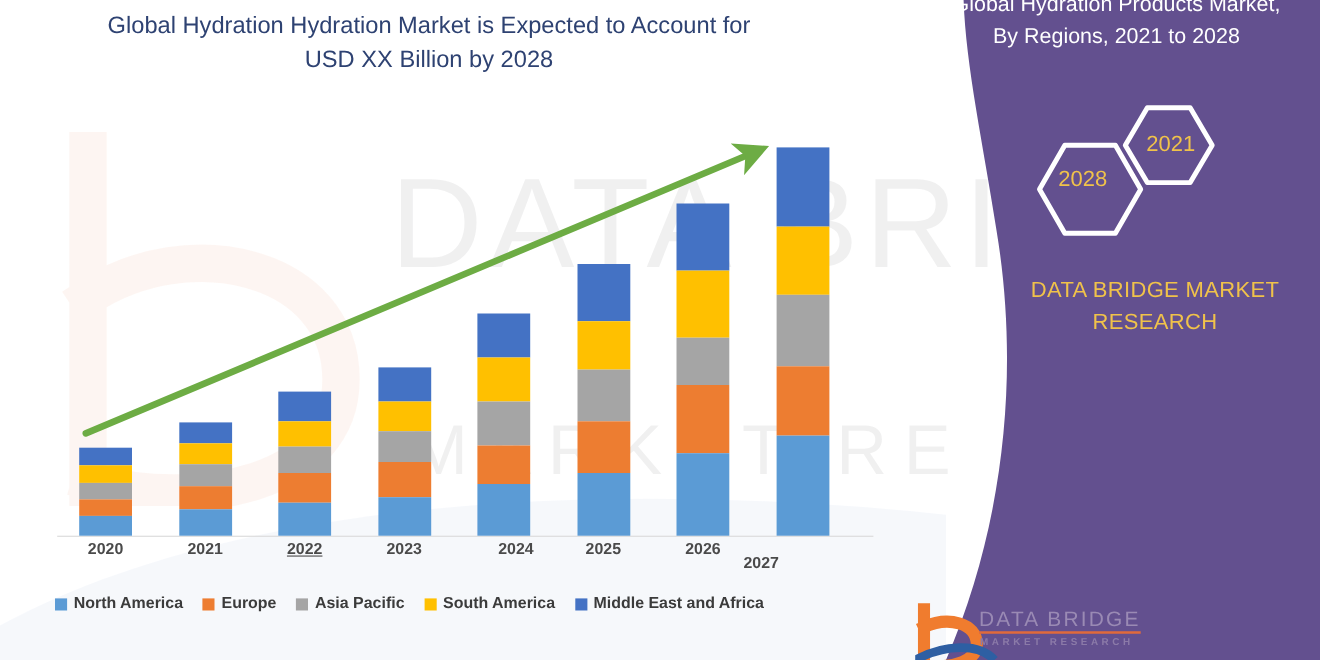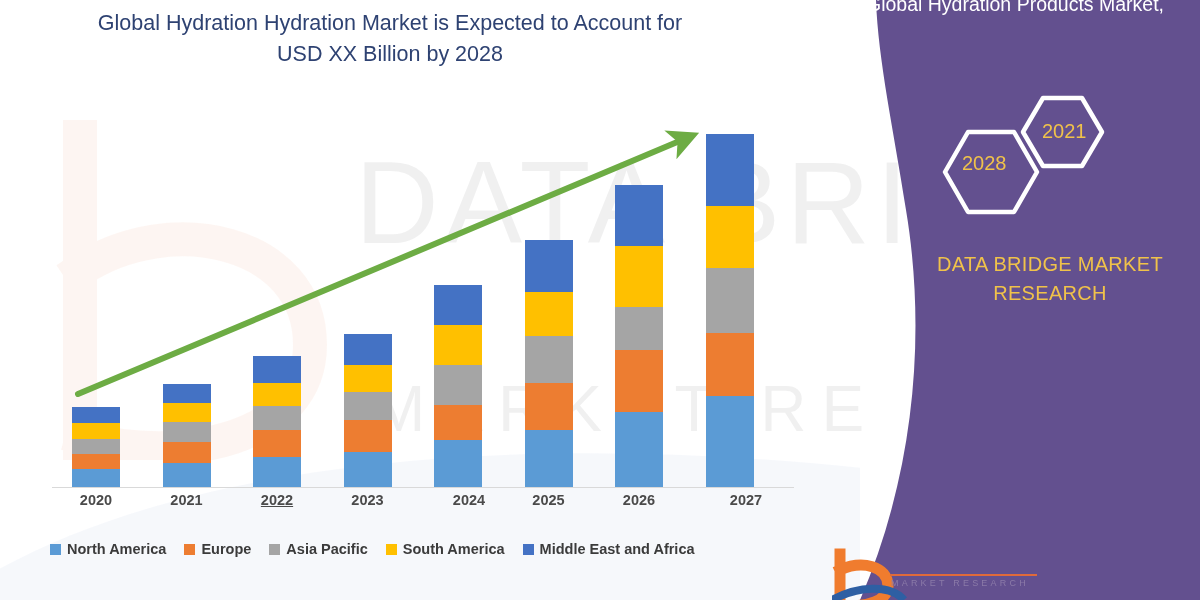--- a/index.html
+++ b/index.html
@@ -61,21 +61,21 @@
   .hex-label{position:absolute;color:#f0c24a;font-size:20px;font-weight:400;}
   #hex-2021-label{left:112px;top:28px;}
   #hex-2028-label{left:32px;top:60px;}
   #brand-name{position:absolute;left:900px;top:250px;width:300px;
       text-align:center;color:#f0c24a;font-size:20px;line-height:29px;
       font-weight:400;letter-spacing:.3px;}
   #corner-logo{position:absolute;left:832px;top:548px;width:230px;height:60px;}
   .logo-word{position:absolute;left:58px;top:5px;color:#9a8ab4;
       font-size:19px;letter-spacing:2px;font-weight:400;}
   .logo-sub{position:absolute;left:59px;top:30px;color:#8b7aa8;
-      font-size:9px;letter-spacing:3.2px;font-weight:400;}
+      font-size:9px;letter-spacing:3.2px;font-weight:700;}
 </style>
 </head>
 <body>
 
 <div id="stage">
 
   <div id="left-panel">
 
     <svg class="wm-b" viewBox="0 0 330 340">
       <path d="M60 5 L60 330 M60 150 C150 90, 290 120, 290 225 C290 320, 160 345, 62 318" fill="none" stroke="#f3b9a0" stroke-width="34" stroke-linecap="square"></path>
@@ -154,21 +154,21 @@
           </div>
         </div>
       <div id="xlabels">
           <div class="x-label" style="left: 51px;">2020</div>
           <div class="x-label" style="left: 141.5px;">2021</div>
           <div class="x-label" style="left: 232px; text-decoration: underline;">2022</div>
           <div class="x-label" style="left: 322.5px;">2023</div>
           <div class="x-label" style="left: 424px;">2024</div>
           <div class="x-label" style="left: 503.5px;">2025</div>
           <div class="x-label" style="left: 594px;">2026</div>
-          <div class="x-label" style="left: 701px;">2027</div>
+          <div class="x-label" style="left: 647px; margin-top: 12px;">2027</div>
         </div>
       <svg id="growth-arrow" viewBox="0 0 820 600">
         <defs>
           <marker id="ahead" markerWidth="5.2" markerHeight="5.2" refX="2.1" refY="2.6" orient="auto">
             <path d="M0,0 L5.2,2.6 L0,5.2 L1.3,2.6 Z" fill="#6DAC44"></path>
           </marker>
         </defs>
         <line x1="78" y1="394" x2="682" y2="140" stroke="#6DAC44" stroke-width="6" stroke-linecap="round" marker-end="url(#ahead)"></line>
       </svg>
     </div>
@@ -198,20 +198,21 @@
   </div>
 
   <div id="right-panel">
     <svg id="purple-shape" viewBox="0 0 380 600" preserveAspectRatio="none">
       <path d="M56 0 L380 0 L380 600 L40 600 C 96 470, 106 330, 86 210 C 74 132, 58 60, 56 0 Z" fill="#63508F"></path>
     </svg>
   </div>
 
   <div id="brand-head">
     <span>Global Hydration Products Market,</span><br>
+    <span>By Regions, 2021 to 2028</span>
   </div>
 
   <div id="hex-wrap">
     <svg viewBox="0 0 190 130" width="190" height="130">
       <polygon points="113,6 152,6 172,40 152,74 113,74 93,40" fill="none" stroke="#ffffff" stroke-width="4.5" stroke-linejoin="round"></polygon>
       <polygon points="38,40 84,40 107,80 84,120 38,120 15,80" fill="none" stroke="#ffffff" stroke-width="4.5" stroke-linejoin="round"></polygon>
     </svg>
     <div class="hex-label" id="hex-2021-label">2021</div>
     <div class="hex-label" id="hex-2028-label">2028</div>
   </div>
@@ -220,16 +221,17 @@
     <span>DATA BRIDGE MARKET</span><br>
     <span>RESEARCH</span>
   </div>
 
   <div id="corner-logo">
     <svg viewBox="0 0 230 60" width="230" height="60">
       <path d="M8 6 L8 58 M8 22 C 30 12, 56 18, 56 38 C 56 52, 36 60, 10 57" fill="none" stroke="#F07C2E" stroke-width="11" stroke-linecap="square"></path>
       <path d="M0 52 C 26 38, 58 36, 72 52" fill="none" stroke="#2E5FA3" stroke-width="8"></path>
       <line x1="58" y1="27" x2="205" y2="27" stroke="#E06A3B" stroke-width="2.2"></line>
     </svg>
+    <div class="logo-word">DATA BRIDGE</div>
     <div class="logo-sub">MARKET RESEARCH</div>
   </div>
 
 </div>
 
 </body></html>

